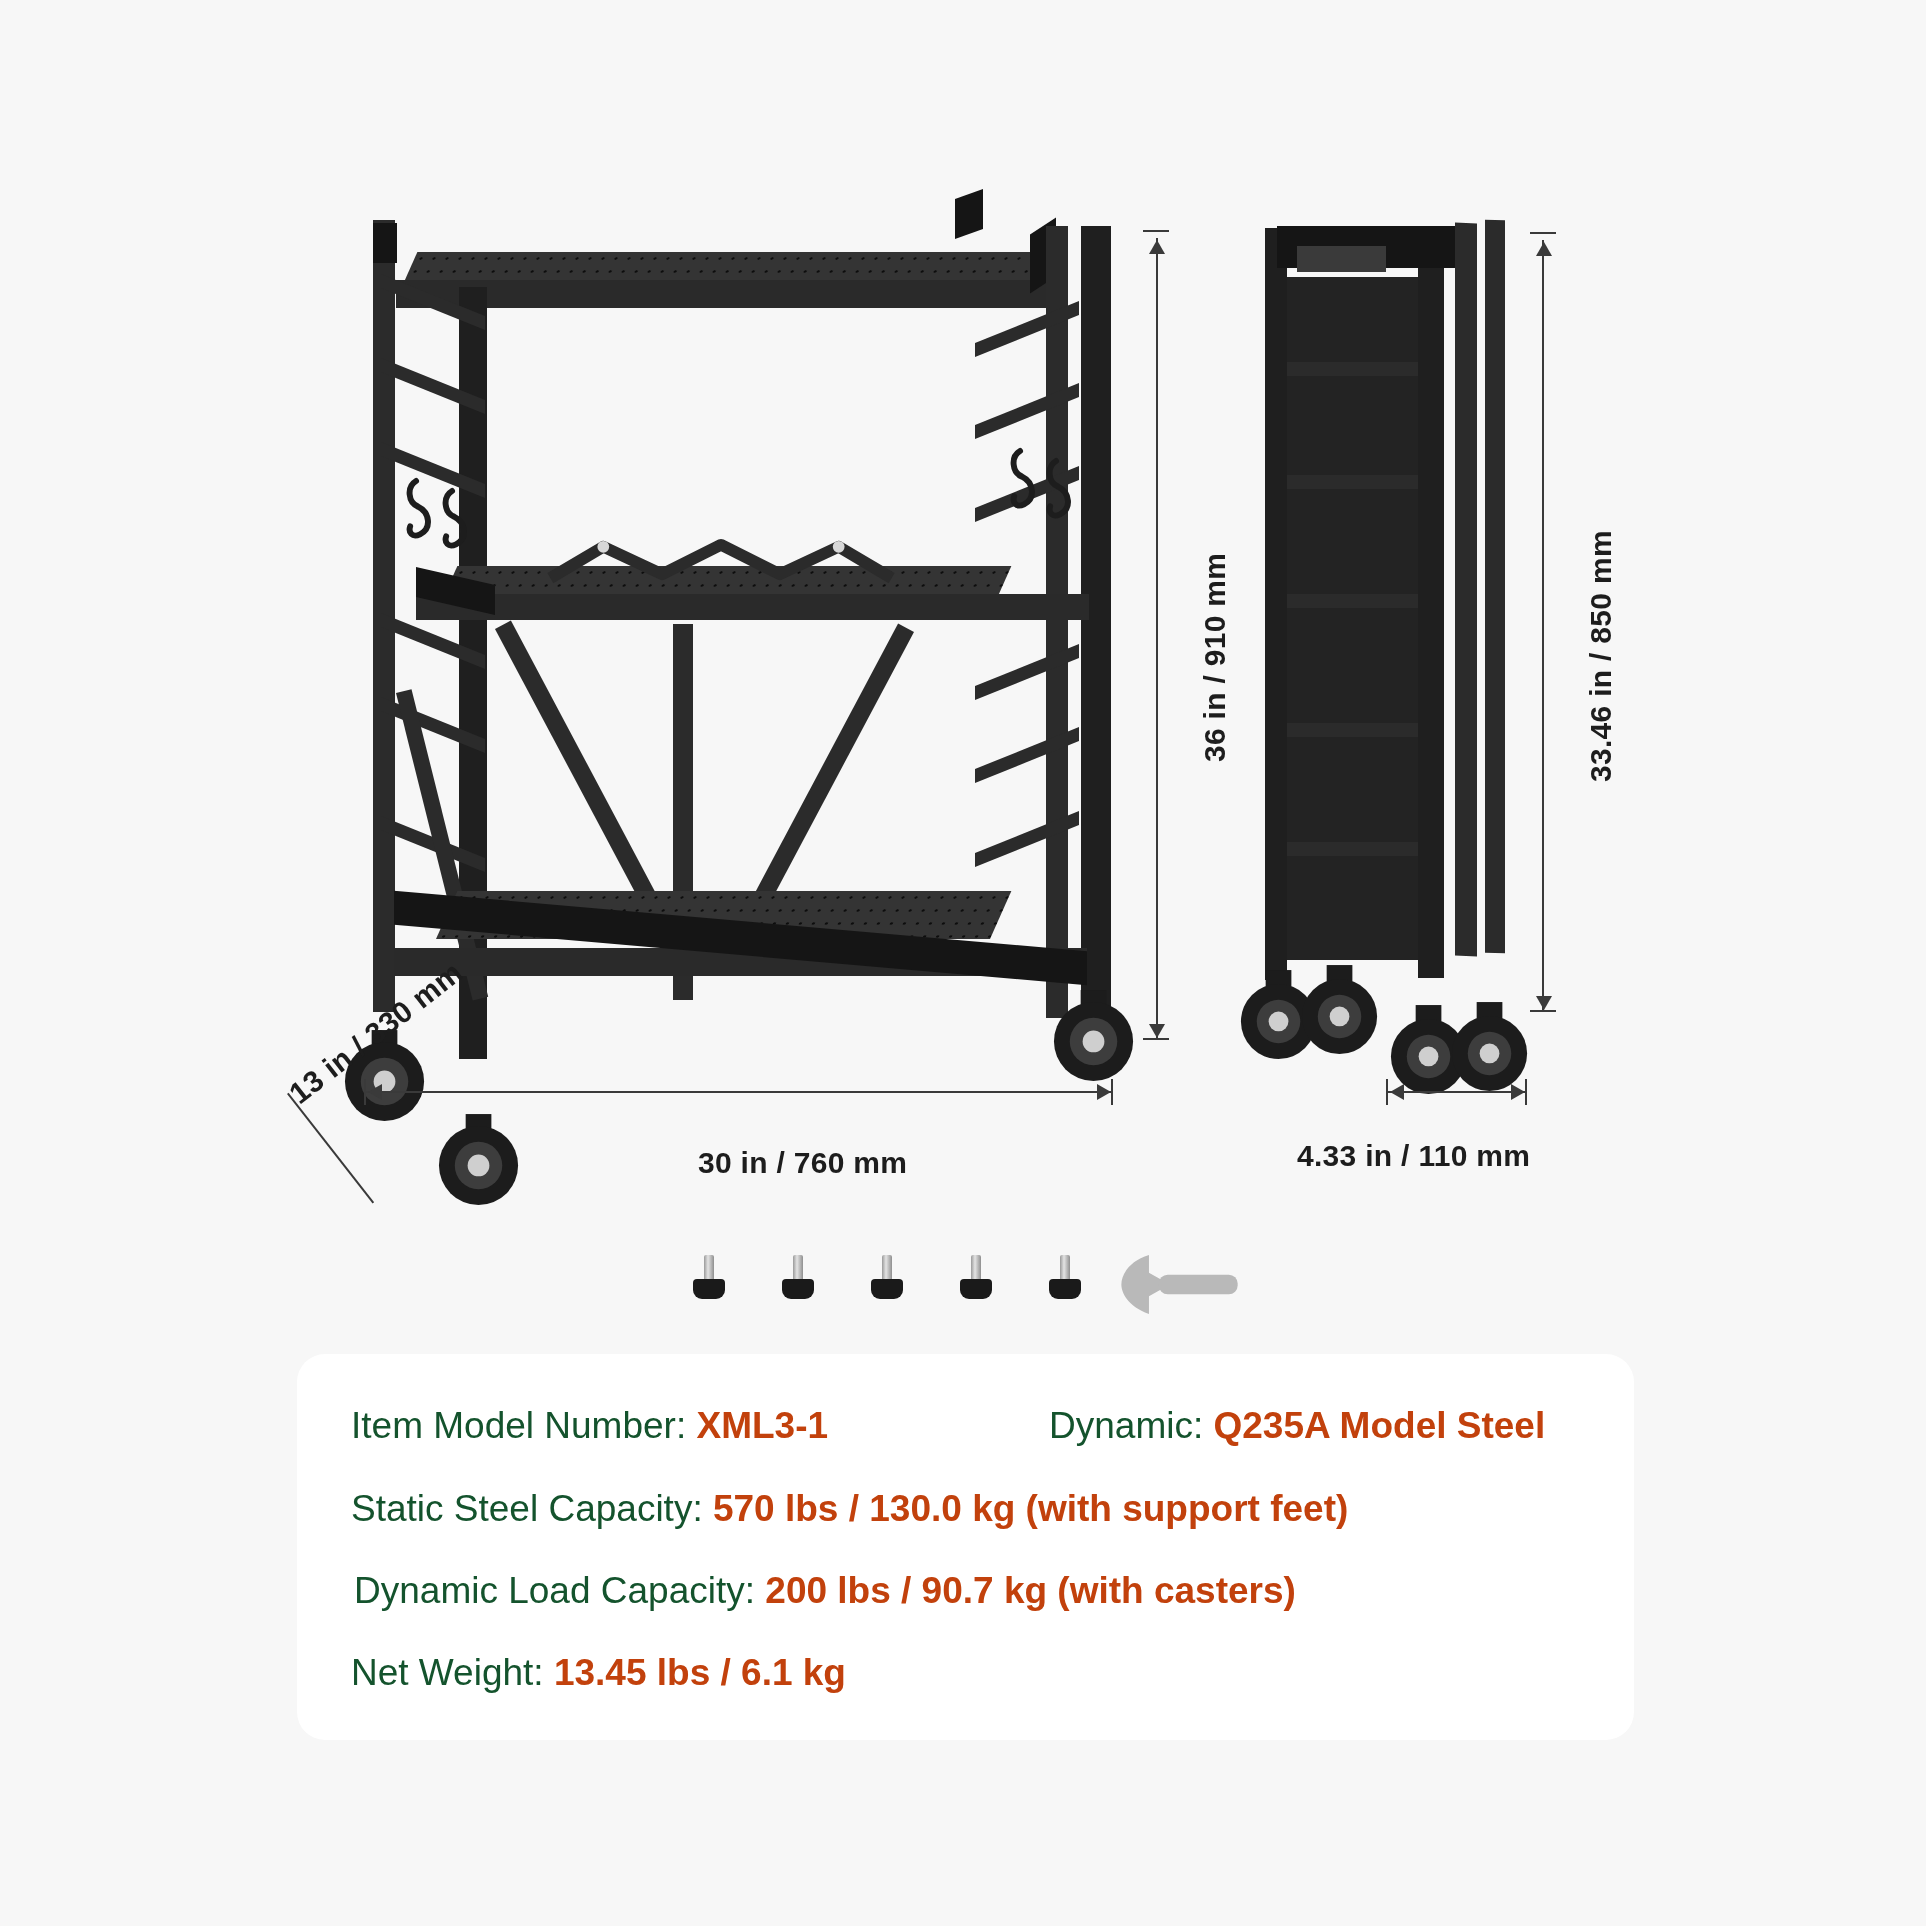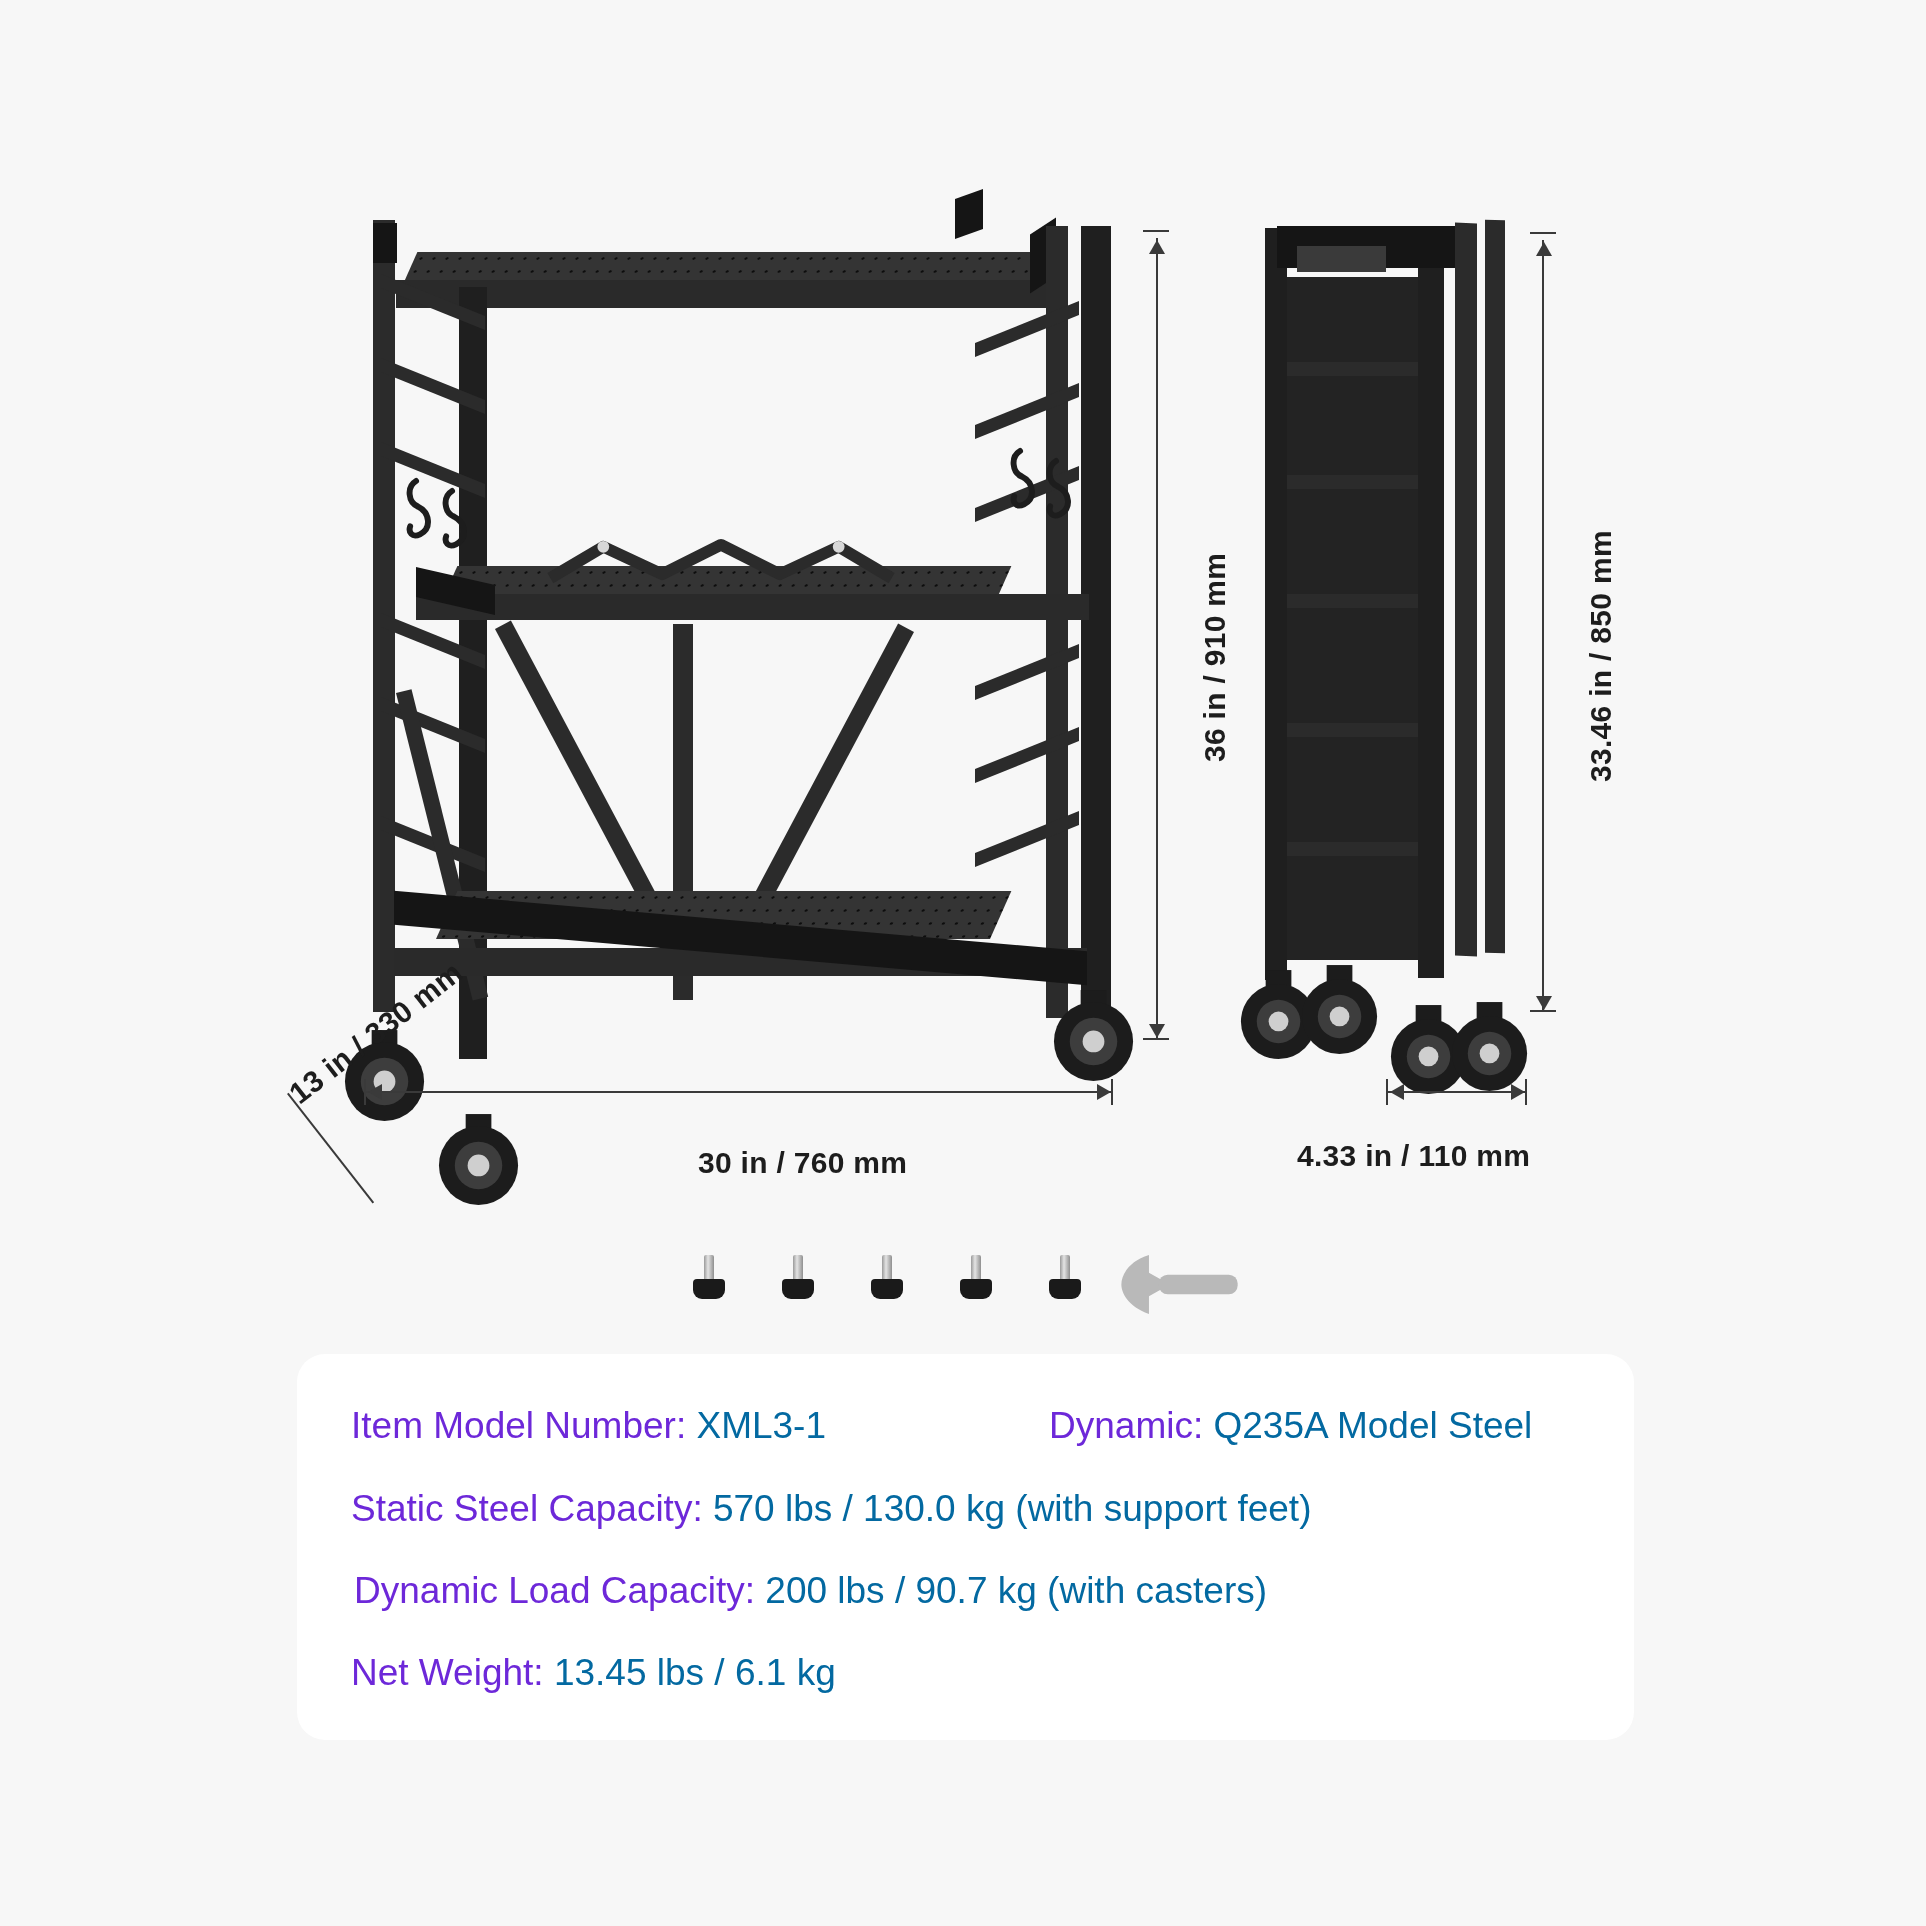--- a/index.html
+++ b/index.html
@@ -46,22 +46,22 @@
   .foot{position:absolute;}
   .foot .stem{position:absolute;left:11px;top:0;width:10px;height:26px;background:linear-gradient(90deg,#9a9a9a,#e4e4e4 40%,#8f8f8f);border-radius:2px;}
   .foot .base{position:absolute;left:0;top:24px;width:32px;height:20px;background:#1a1a1a;border-radius:4px 4px 9px 9px;}
 
   
   .card{
     position:absolute;left:297px;top:1354px;width:1337px;height:386px;
     background:#ffffff;border-radius:28px;
   }
   .spec-row{position:absolute;font-size:37px;color:#4a4a4a;white-space:nowrap;}
-  .spec-row b{color:#0369a1;font-weight:normal;}
-  .lbl{color:#6d28d9;}
+  .spec-row b{color:#c2410c;font-weight:bold;}
+  .lbl{color:#14532d;}
 </style>
 </head>
 <body>
 
 <div class="stage">
 
   <div>
 
     <div class="shelf perf" style="left:396px;top:252px;width:634px;height:48px;
                 transform:skewX(-24deg);transform-origin:left bottom;"></div>

